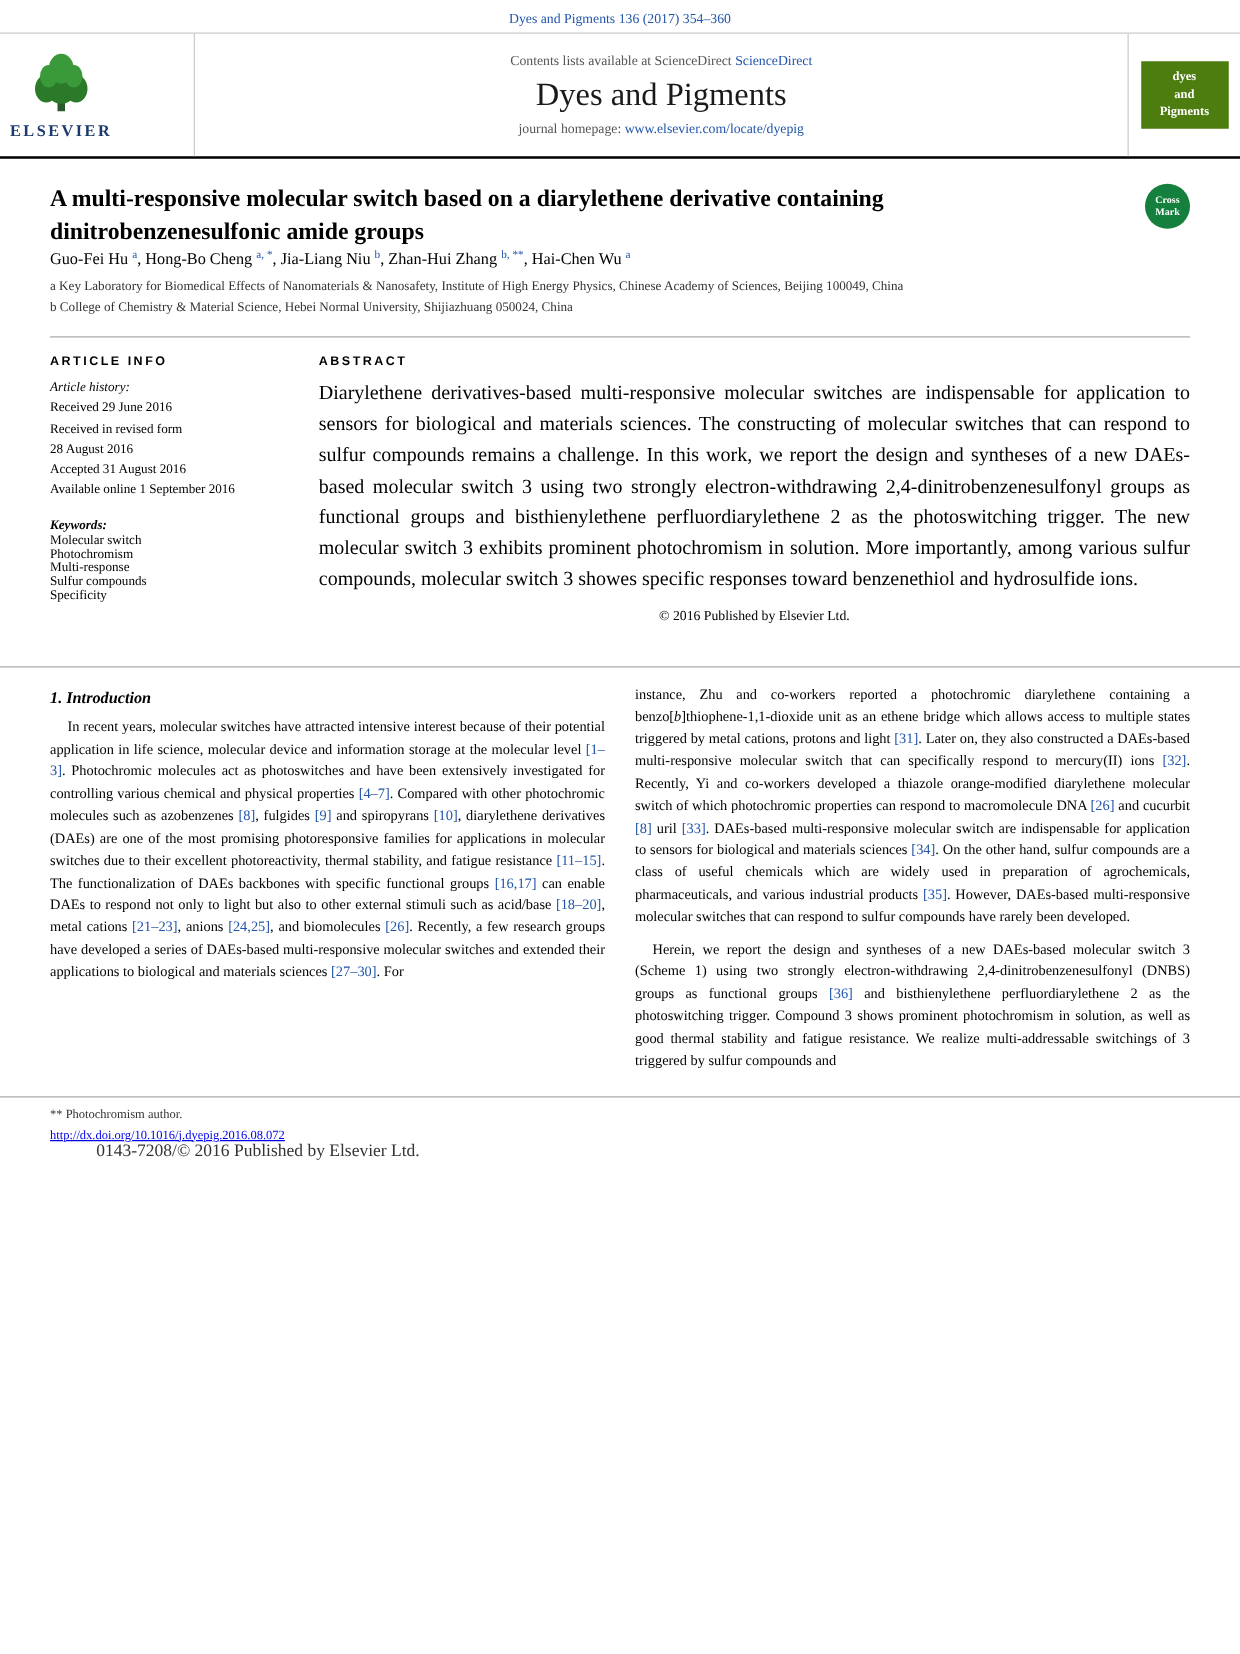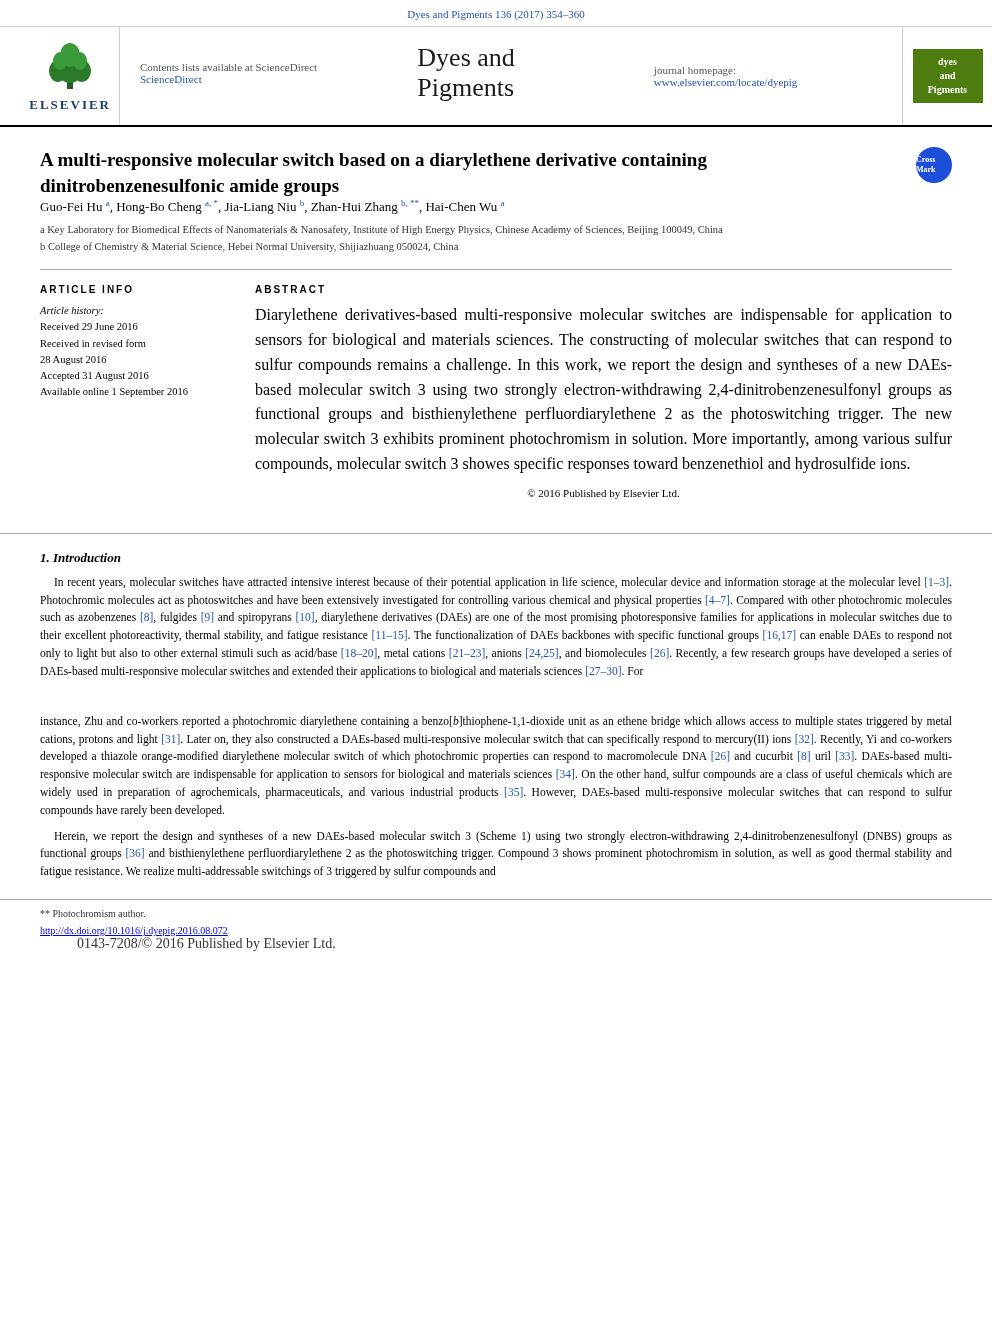--- a/index.html
+++ b/index.html
@@ -21,47 +21,47 @@
     }
 
     
     .header-container {
       display: flex;
       align-items: stretch;
       border-bottom: 2px solid #000;
       min-height: 100px;
     }
     .header-left {
-      width: 120px;
-      display: flex;
-      align-items: center;
-      justify-content: flex-end;
+      width: 156px;
+      display: flex;
+      align-items: center;
+      justify-content: flex-start;
       border-right: 1px solid #ccc;
       padding: 8px;
     }
     .elsevier-logo {
       display: flex;
       flex-direction: column;
       align-items: center;
     }
     .elsevier-text {
       font-size: 13px;
       font-weight: bold;
       color: #1a3a6b;
       letter-spacing: 2px;
       margin-top: 3px;
     }
 
     .header-center {
       flex: 1;
       display: flex;
+      flex-direction: column;
       align-items: center;
       justify-content: center;
       padding: 10px 20px;
-      gap: 36px;
     }
     .science-direct-line {
       font-size: 11px;
       color: #555;
       margin-bottom: 6px;
     }
     .science-direct-line a {
       color: #2255aa;
       text-decoration: none;
     }
@@ -117,23 +117,24 @@
     }
     .crossmark {
       position: absolute;
       right: 0;
       top: 0;
     }
     .crossmark-badge {
       width: 36px;
       height: 36px;
       border-radius: 50%;
-      background: #1d4ed8;
-      display: flex;
-      align-items: center;
+      background: #15803d;
+      display: flex;
+      align-items: center;
+      justify-content: center;
       color: #fff;
       font-size: 9px;
       font-weight: bold;
       text-align: center;
       line-height: 1.2;
     }
 
     
     .authors-line {
       font-size: 13px;
@@ -220,21 +221,20 @@
       border-top: 1px solid #aaa;
       margin: 14px 0;
     }
 
     
     .body-two-col {
       display: flex;
       gap: 24px;
       padding: 0 40px;
       margin-top: 0;
-      flex-direction: column;
     }
     .body-col {
       flex: 1;
       font-size: 11.5px;
       line-height: 1.55;
       text-align: justify;
       color: #000;
     }
     .body-col .section-title {
       font-size: 13px;
@@ -343,20 +343,28 @@
     <div class="col-left">
       <div class="section-header">ARTICLE INFO</div>
       <div class="article-info-block">
         <span class="info-label">Article history:</span><br>
         <span>Received 29 June 2016</span><br>
         <span>Received in revised form</span><br>
         <span>28 August 2016</span><br>
         <span>Accepted 31 August 2016</span><br>
         <span>Available online 1 September 2016</span>
       </div>
+      <div class="keywords-block">
+        <span class="info-label">Keywords:</span><br>
+        <span class="keyword-item">Molecular switch</span>
+        <span class="keyword-item">Photochromism</span>
+        <span class="keyword-item">Multi-response</span>
+        <span class="keyword-item">Sulfur compounds</span>
+        <span class="keyword-item">Specificity</span>
+      </div>
     </div>
 
     <div class="col-right">
       <div class="section-header">ABSTRACT</div>
       <div class="abstract-text">Diarylethene derivatives-based multi-responsive molecular switches are indispensable for application to sensors for biological and materials sciences. The constructing of molecular switches that can respond to sulfur compounds remains a challenge. In this work, we report the design and syntheses of a new DAEs-based molecular switch 3 using two strongly electron-withdrawing 2,4-dinitrobenzenesulfonyl groups as functional groups and bisthienylethene perfluordiarylethene 2 as the photoswitching trigger. The new molecular switch 3 exhibits prominent photochromism in solution. More importantly, among various sulfur compounds, molecular switch 3 showes specific responses toward benzenethiol and hydrosulfide ions.</div>
       <div class="copyright-line">© 2016 Published by Elsevier Ltd.</div>
     </div>
   </div>
 </div>
 

